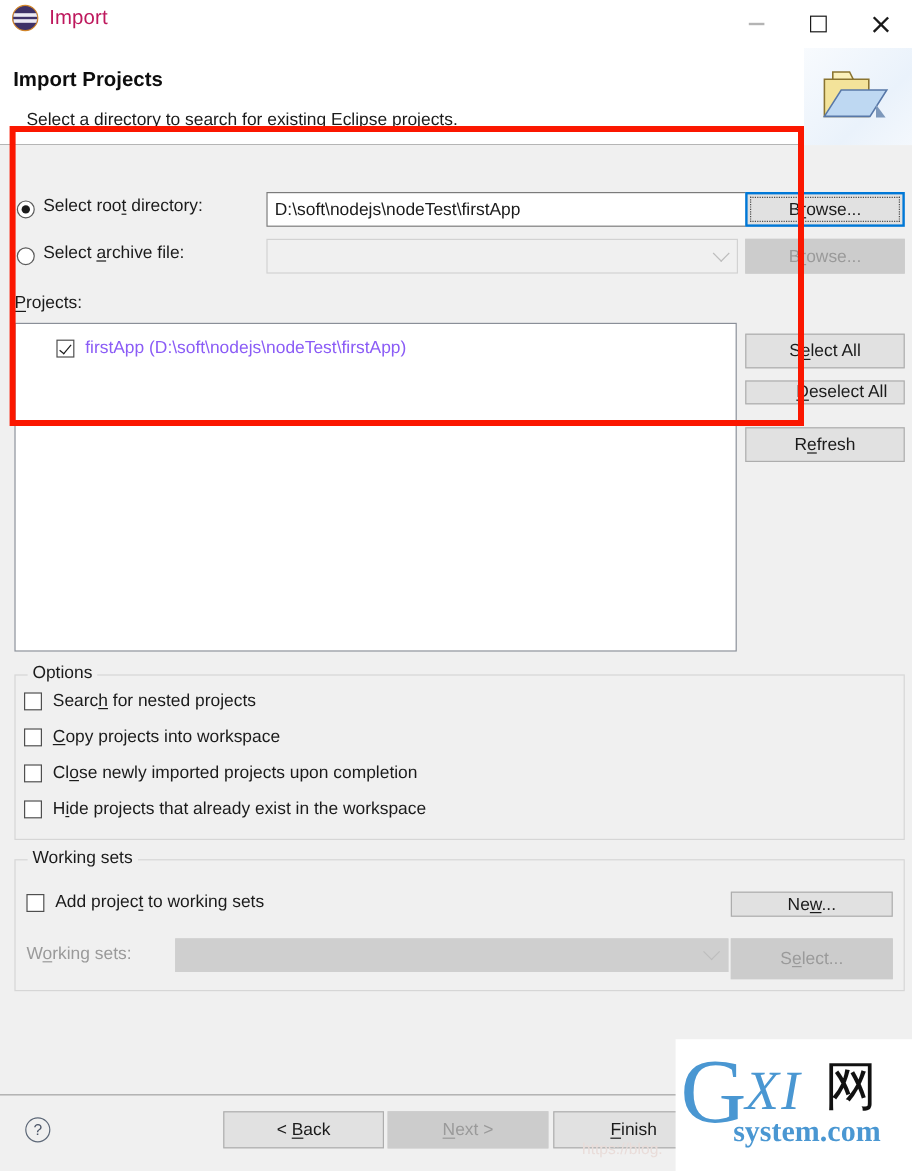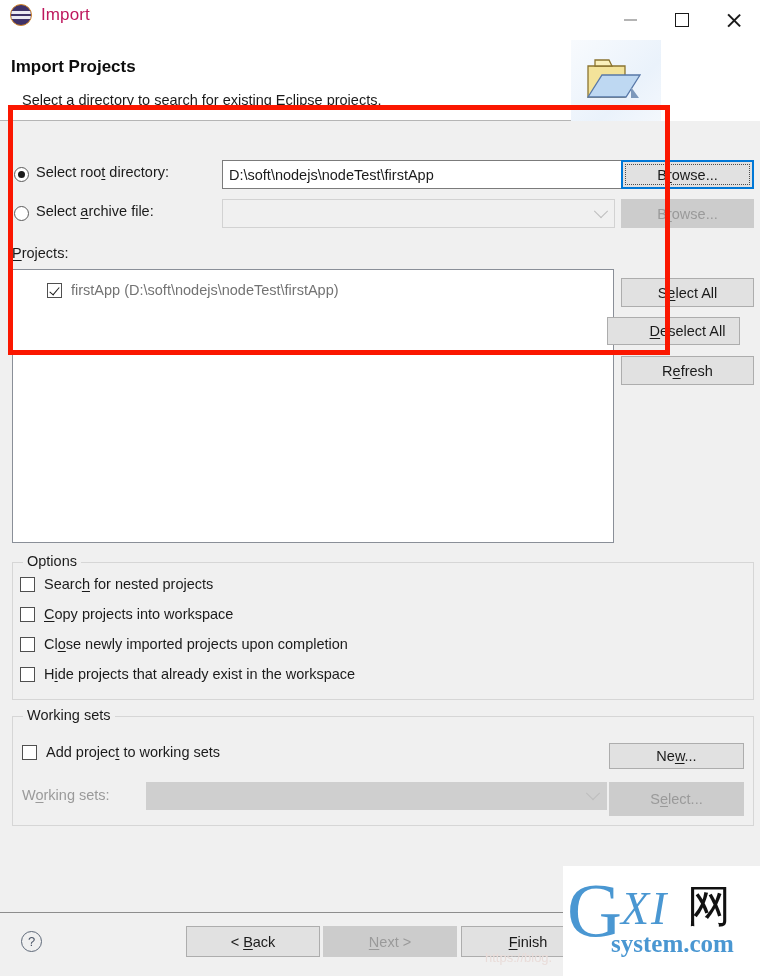--- a/index.html
+++ b/index.html
@@ -92,21 +92,21 @@
     background: #1a1a1a;
     transform-origin: center;
   }
   .close-glyph::before { transform: translateX(-50%) rotate(45deg); }
   .close-glyph::after  { transform: translateX(-50%) rotate(-45deg); }
 
   
   .banner {
     position: absolute;
     left: 0; top: 40px;
-    width: 661px; height: 81px;
+    width: 760px; height: 81px;
     background: #ffffff;
     border-bottom: 1px solid #b5b5b5;
     box-sizing: border-box;
   }
   .banner-title {
     position: absolute;
     left: 11px; top: 17px;
     font-size: 17px;
     font-weight: bold;
     color: #0d0d0d;
@@ -247,21 +247,21 @@
     background: #ffffff;
     border: 1px solid #8a8f98;
   }
   .list-row {
     position: absolute;
     left: 34px; top: 12px;
     display: flex;
     align-items: center;
     gap: 9px;
     font-size: 14.5px;
-    color: #737373;
+    color: #8b5cf6;
     white-space: nowrap;
   }
 
   
   .cbox {
     width: 15px; height: 15px;
     border: 1.4px solid #4f4f4f;
     background: #ffffff;
     box-sizing: border-box;
     position: relative;
@@ -461,21 +461,21 @@
   <div class="listbox" style="left:12px; top:148px; width:602px; height:274px;">
     <div class="list-row">
       <span class="cbox checked"></span>
       <span>firstApp (D:\soft\nodejs\nodeTest\firstApp)</span>
     </div>
   </div>
 
   <div class="btn" style="left:621px; top:157px; width:133px; height:29px;">
     <span><span>S</span><u>e</u><span>lect All</span></span>
   </div>
-  <div class="btn" style="left:607px; top:196px; width:133px; height:28px;padding-left:28px;">
+  <div class="btn" style="left:621px; top:196px; width:133px; height:20px;padding-left:28px;">
     <span><span></span><u>D</u><span>eselect All</span></span>
   </div>
   <div class="btn" style="left:621px; top:235px; width:133px; height:29px;">
     <span><span>R</span><u>e</u><span>fresh</span></span>
   </div>
 
   <div class="group" style="left:12px; top:441px; width:742px; height:138px;">
     <span class="group-title">Options</span>
 
     <div class="check-row" style="left:7px; top:13px;">
@@ -497,21 +497,21 @@
   </div>
 
   <div class="group" style="left:12px; top:595px; width:742px; height:110px;">
     <span class="group-title">Working sets</span>
 
     <div class="check-row" style="left:9px; top:27px;">
       <span class="cbox"></span>
       <span><span>Add projec</span><u>t</u><span> to working sets</span></span>
     </div>
 
-    <div class="btn" style="left:596px; top:26px; width:135px; height:26px;">
+    <div class="btn" style="left:596px; top:26px; width:135px; height:21px;">
       <span><span>Ne</span><u>w</u><span>...</span></span>
     </div>
 
     <span class="row-label disabled" style="left:9px; top:70px;"><span>W</span><u>o</u><span>rking sets:</span></span>
 
     <div class="combo disabled" style="left:133px; top:65px; width:461px; height:28px; background:#cfcfcf; border-color:#cfcfcf;">
       <span class="combo-text"></span>
       <span class="combo-arrow">
           <i class="chev"></i>
         </span>

